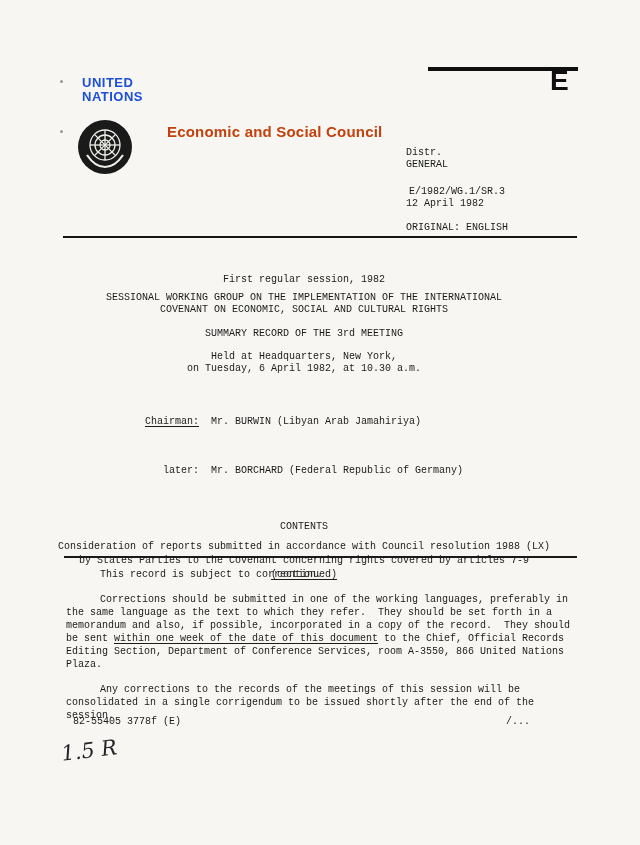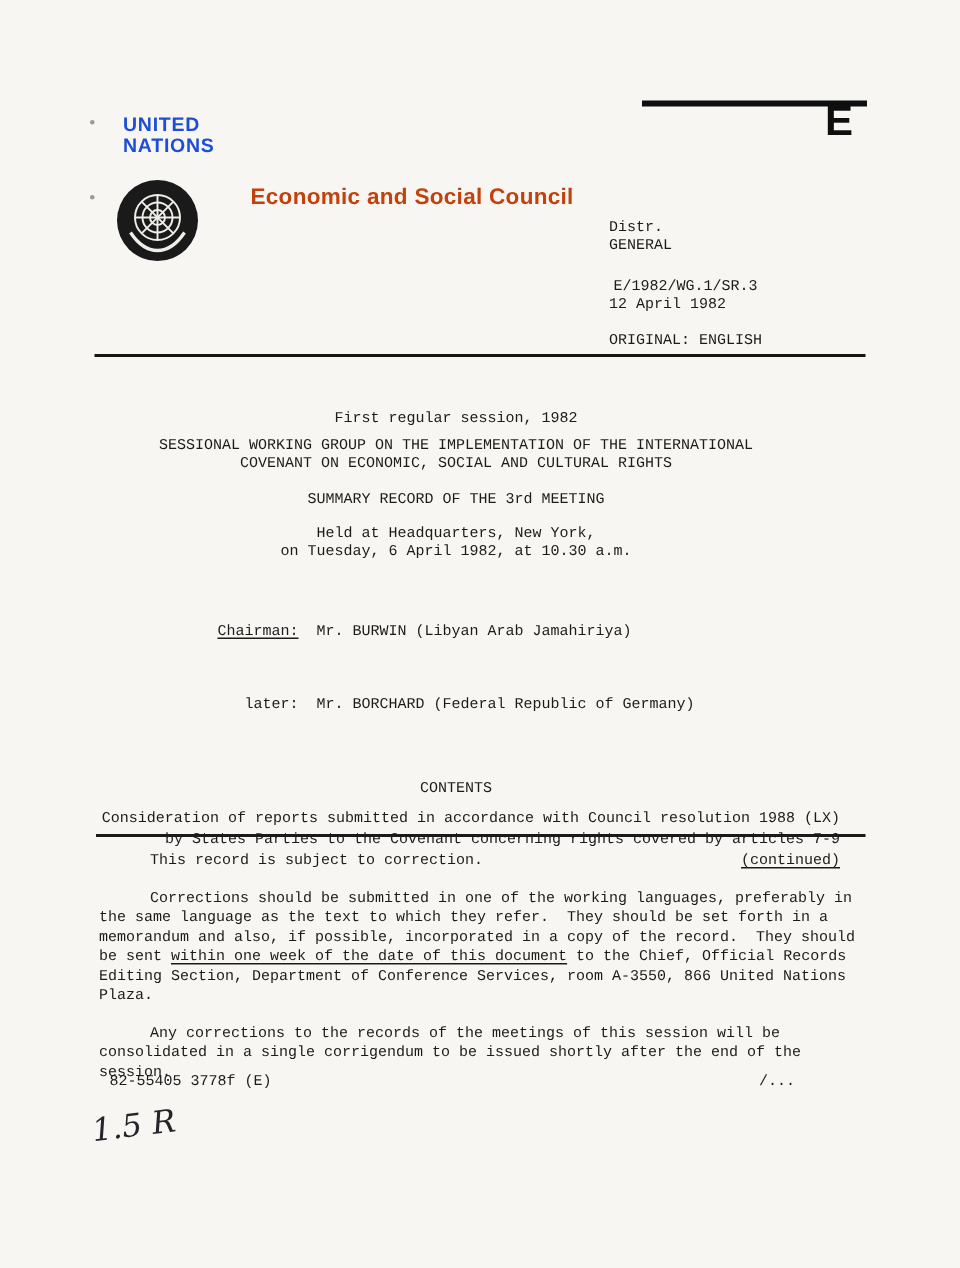--- a/index.html
+++ b/index.html
@@ -45,21 +45,21 @@
     text-align: center; line-height: 12px;
   }
   .mt6  { margin-top: 6px; }
   .mt12 { margin-top: 12px; }
   .mt11 { margin-top: 11px; }
   .mt17 { margin-top: 17px; }
   .mt20 { margin-top: 20px; }
   .mt7  { margin-top: 7px; }
   .attrib { display: inline-block; text-align: left; white-space: pre; }
   .attrib .later-line { margin-top: 13px; }
-  .contents-par { text-align: right; line-height: 14px; }
+  .contents-par { text-align: center; line-height: 14px; }
 
   .footnotes { left: 66px; top: 568px; width: 514px; }
   .fn {
     margin: 0 0 12px 0;
     text-indent: 34px;
     line-height: 13px;
     white-space: pre-wrap;
   }
   .doc-number { left: 73px; top: 716px; }
   .page-marker { left: 506px; top: 716px; }

